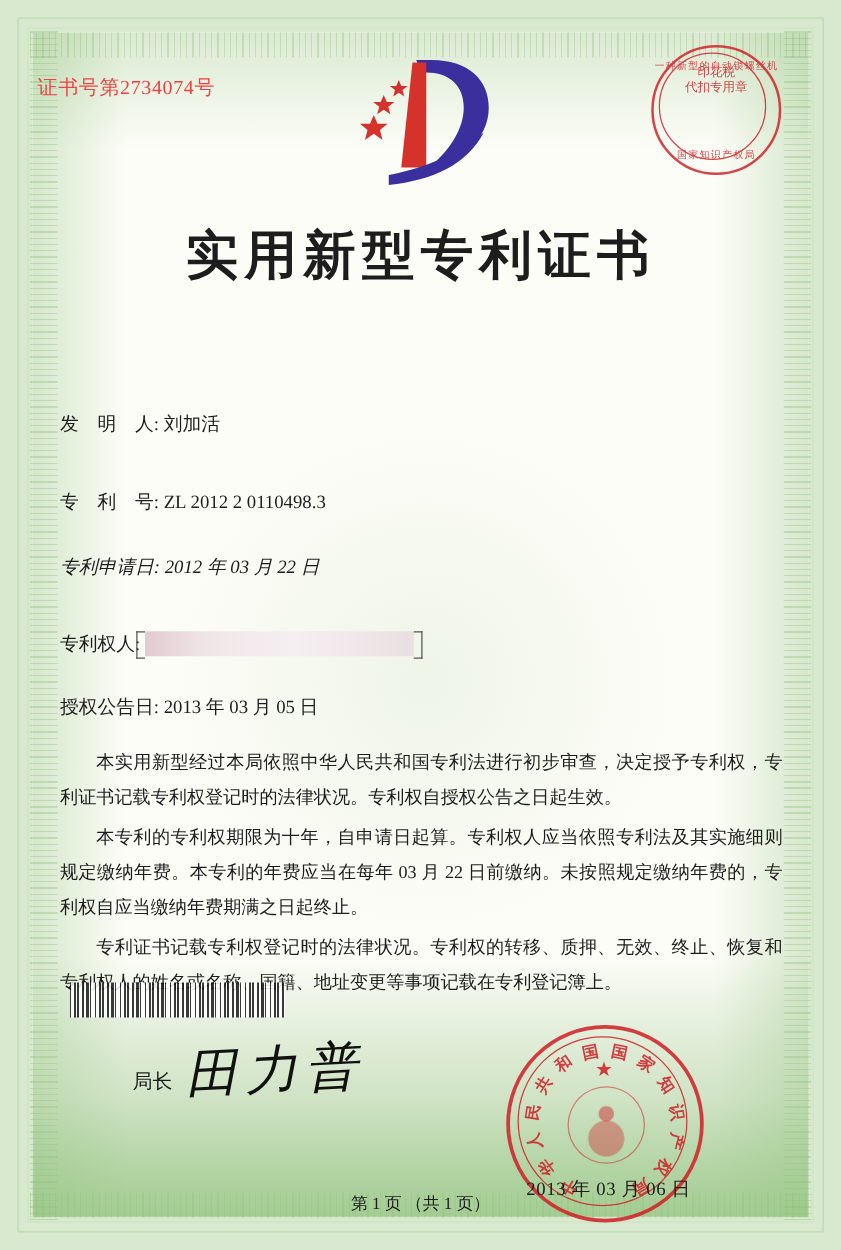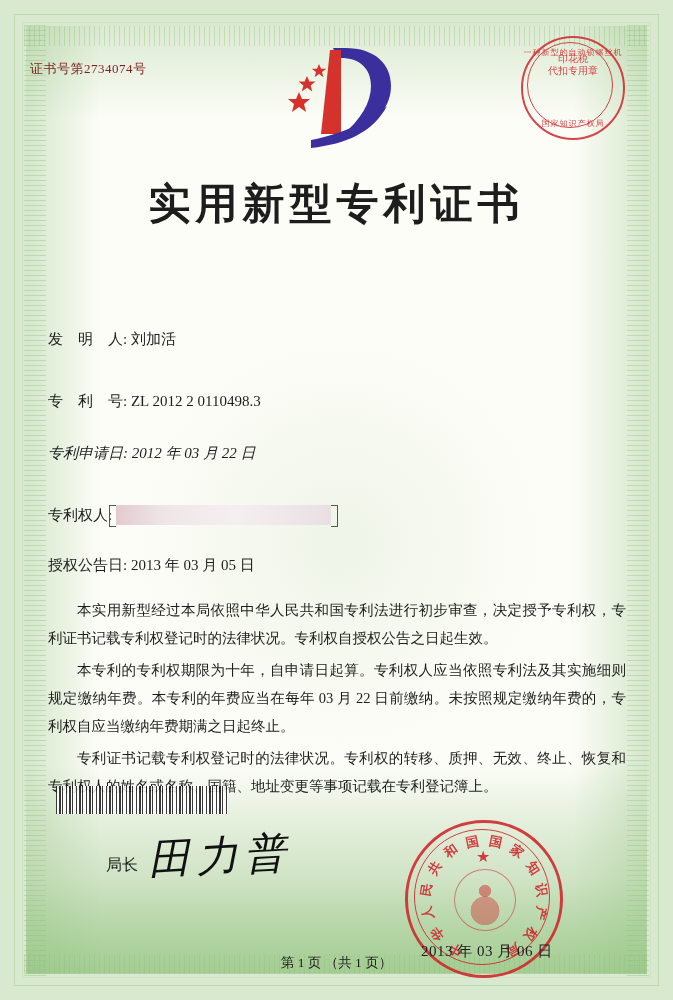--- a/index.html
+++ b/index.html
@@ -87,22 +87,22 @@
     width: 440px; height: 430px;
     border-radius: 50%;
     background: radial-gradient(circle at 50% 50%, rgba(205,225,195,0.30) 0%, rgba(255,255,255,0) 68%);
     pointer-events: none;
   }
 
   
   .cert-no {
     position: absolute;
     left: 30px; top: 60px;
-    font-size: 13px;
-    color: #7f1d1d;
+    font-size: 16px;
+    color: #ef4444;
     letter-spacing: 0.5px;
   }
 
   
   .logo {
     position: absolute;
     left: 255px; top: 40px;
     width: 180px; height: 120px;
   }
 

